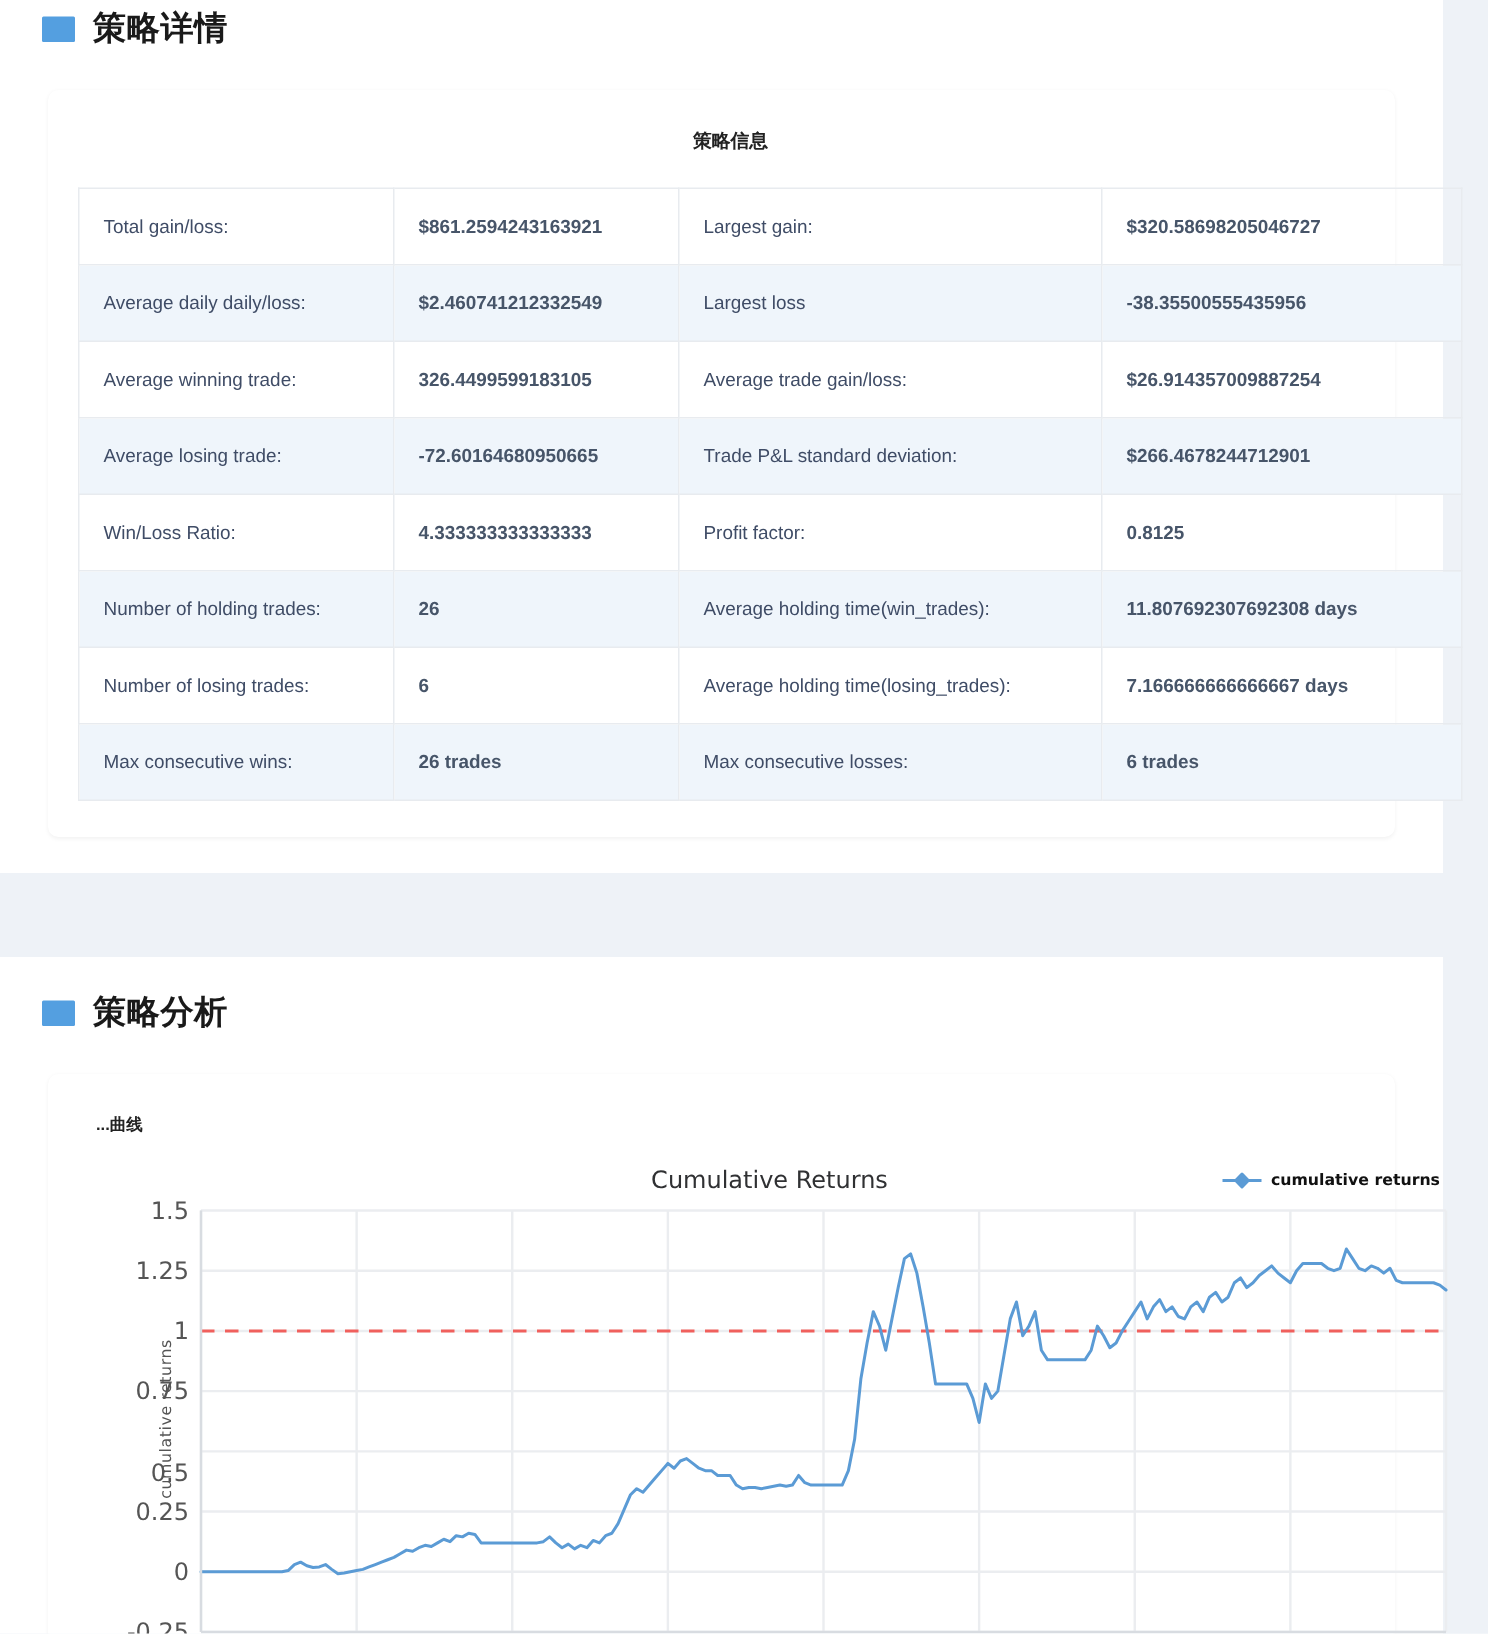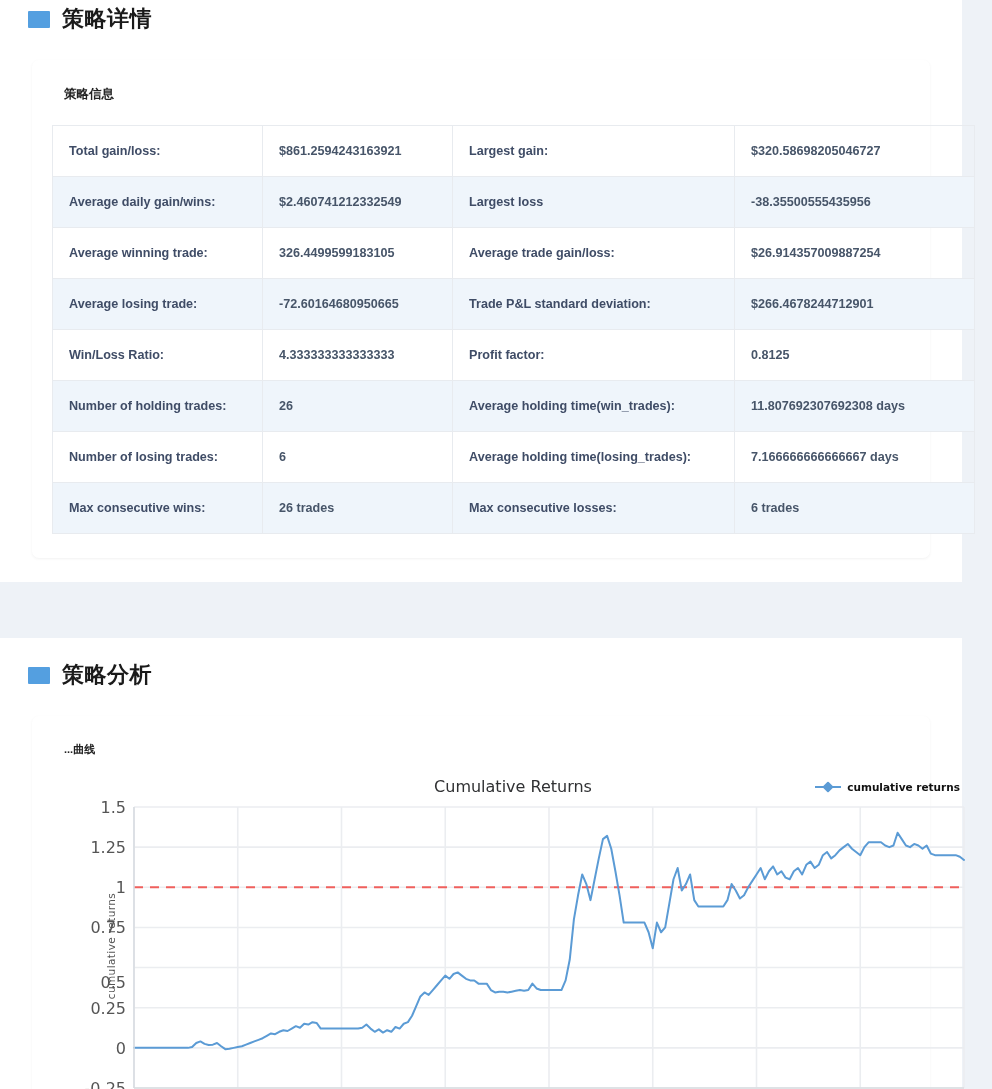--- a/index.html
+++ b/index.html
@@ -35,38 +35,38 @@
   }
 
   
   .card {
     background: #fff;
     border-radius: 7px;
     margin: 0 32px;
     box-shadow: 0 1px 3px rgba(0,0,0,.055);
   }
   .card-pad { padding: 26px 20px 24px 20px; }
-  .card-label { font-size: 12.5px; font-weight: bold; color: #222; padding-left: 12px; }
+  .card-label { font-size: 12.5px; font-weight: bold; color: #222; padding-left: 12px; text-align: center; }
 
   
   table.info {
     width: 100%; border-collapse: collapse;
     margin-top: 22px;
     table-layout: fixed;
   }
   table.info td {
     border: 1px solid #e8ebef;
     padding: 0 16px;
     height: 51px;
     font-size: 12.6px;
     color: #45526b;
     vertical-align: middle;
     overflow: hidden; white-space: nowrap;
   }
-  table.info td.k { font-weight: bold; color: #3f4c66; }
+  table.info td.k { font-weight: normal; color: #3f4c66; }
   table.info td.v { font-weight: bold; color: #475569; }
   table.info tr.alt td { background: #eff5fb; }
   table.info col.c1 { width: 210px; }
   table.info col.c2 { width: 190px; }
   table.info col.c3 { width: 282px; }
   table.info col.c4 { width: 240px; }
 
   
   .gap { height: 56px; background: #eef2f7; }
 
@@ -138,21 +138,21 @@
             </colgroup>
           <tbody>
 
           <tr>
                 <td class="k">Total gain/loss:</td>
                 <td class="v">$861.2594243163921</td>
                 <td class="k">Largest gain:</td>
                 <td class="v">$320.58698205046727</td>
               </tr>
               <tr class="alt">
-                <td class="k">Average daily gain/wins:</td>
+                <td class="k">Average daily daily/loss:</td>
                 <td class="v">$2.460741212332549</td>
                 <td class="k">Largest loss</td>
                 <td class="v">-38.35500555435956</td>
               </tr>
               <tr>
                 <td class="k">Average winning trade:</td>
                 <td class="v">326.4499599183105</td>
                 <td class="k">Average trade gain/loss:</td>
                 <td class="v">$26.914357009887254</td>
               </tr>

